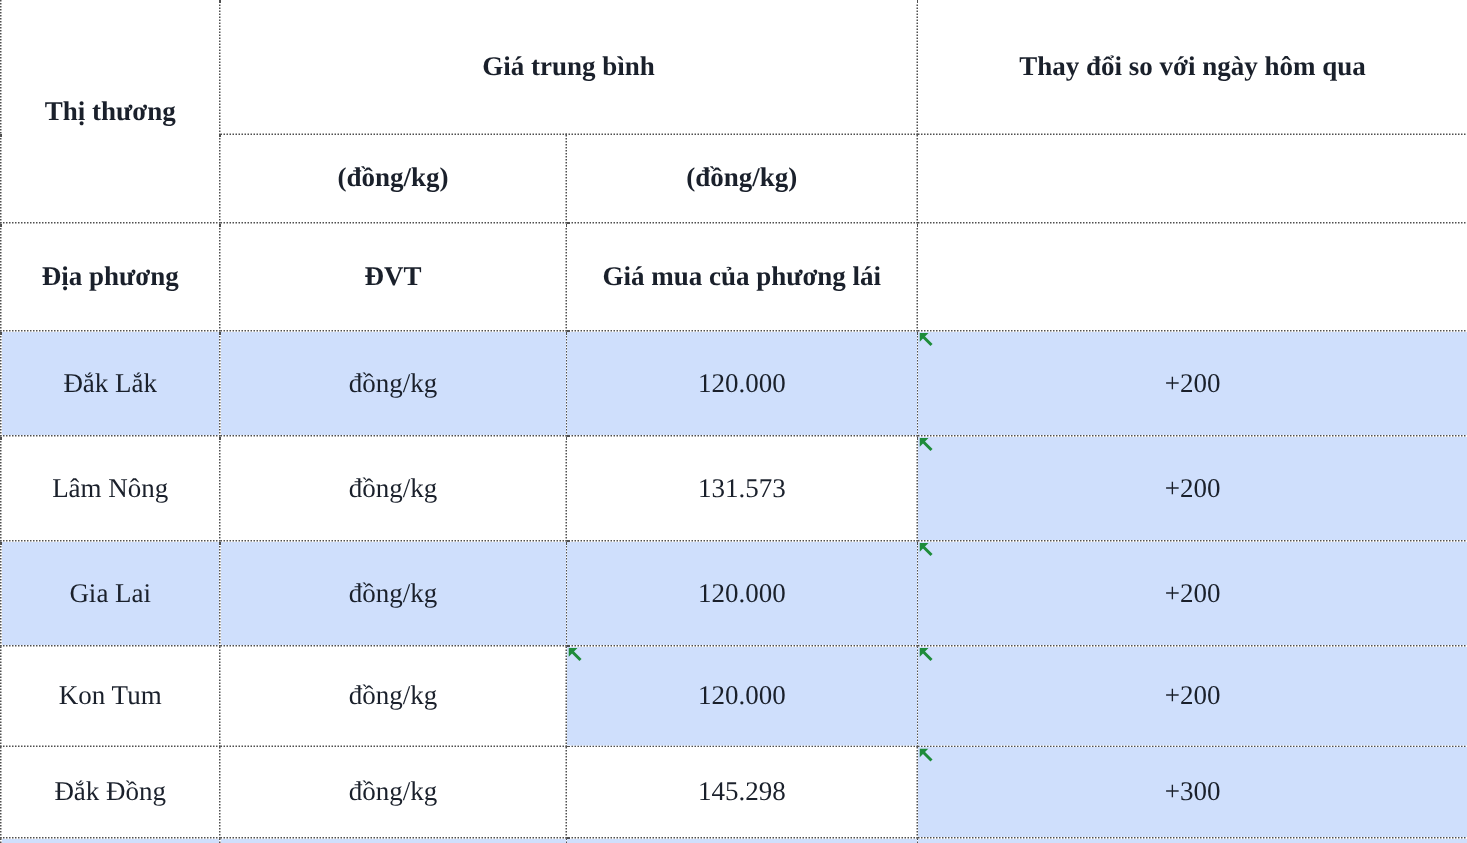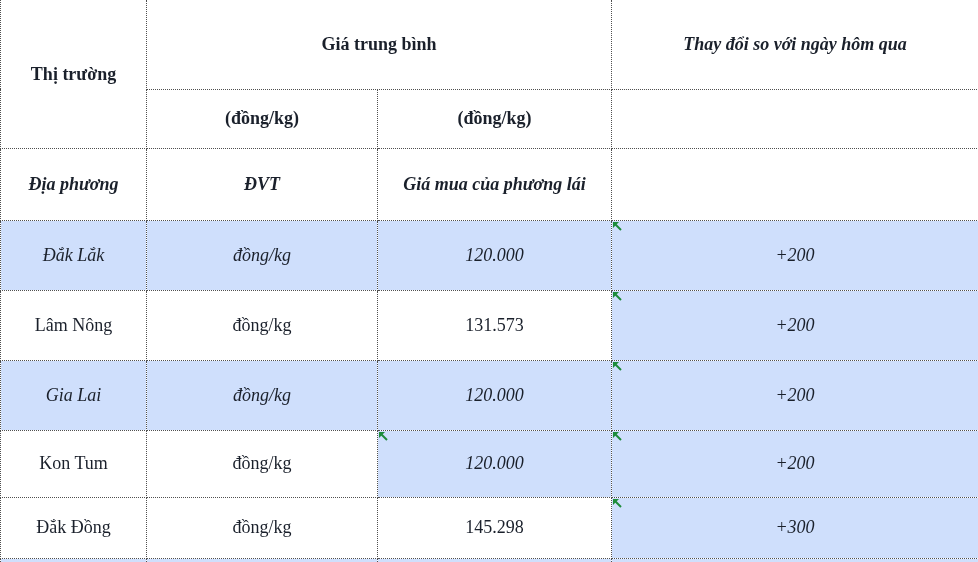--- a/index.html
+++ b/index.html
@@ -12,29 +12,29 @@
     color:var(--ink,#1a202b);
   }
   table.tbl td{
     border:1px dotted var(--grid,#4f4f4f);
     padding:0;margin:1px;
     text-align:center;vertical-align:middle;
     font-size:18px;line-height:1.24;
     position:relative;overflow:hidden;
   }
   td.b{font-weight:bold;}
-  td.hl{background:var(--hl,#cfdffc);font-style:italic;}
+  td.hl{background:var(--hl,#cfdffc);}
   td.top-align{vertical-align:top;padding-top:2px;}
-  td.bottom-align{vertical-align:bottom;padding-bottom:3px;font-style:italic;}
+  td.bottom-align{vertical-align:bottom;padding-bottom:3px;}
   td.c1{border-left:none;}
   td.c4{border-right:none;}
   tr.hr1 > td{border-top:none;}
   tr.hr1{height:89px;}
   tr.hr2{height:59px;}
-  tr.hr3{height:72px;font-style:italic;}
+  tr.hr3{height:72px;}
   tr.dr{height:70px;}
   tr.dr4{height:67px;}
   tr.dr5{height:61px;}
   tr.sliver{height:4px;}
   tr.sliver > td{border-bottom:none;}
   .marker{
     position:absolute;top:1px;left:1px;width:9px;height:9px;
     color:var(--marker,#1e8c3a);pointer-events:none;
   }
   .marker svg{display:block;}
@@ -45,21 +45,21 @@
 <table class="tbl">
   <colgroup>
     <col style="width:146px">
     <col style="width:231px">
     <col style="width:234px">
     <col style="width:367px">
   </colgroup>
 
   <tbody>
       <tr class="hr1">
-    <td rowspan="2" class="b c1 top-align">Thị trường</td>
+    <td rowspan="2" class="b c1 top-align">Thị thương</td>
     <td colspan="2" class="b top-align">Giá trung bình</td>
     <td class="b c4 bottom-align">Thay đổi so với ngày hôm qua</td>
   </tr>
 
   <tr class="hr2">
     <td class="b">(đồng/kg)</td>
     <td class="b">(đồng/kg)</td>
     <td class="c4"></td>
   </tr>
 

